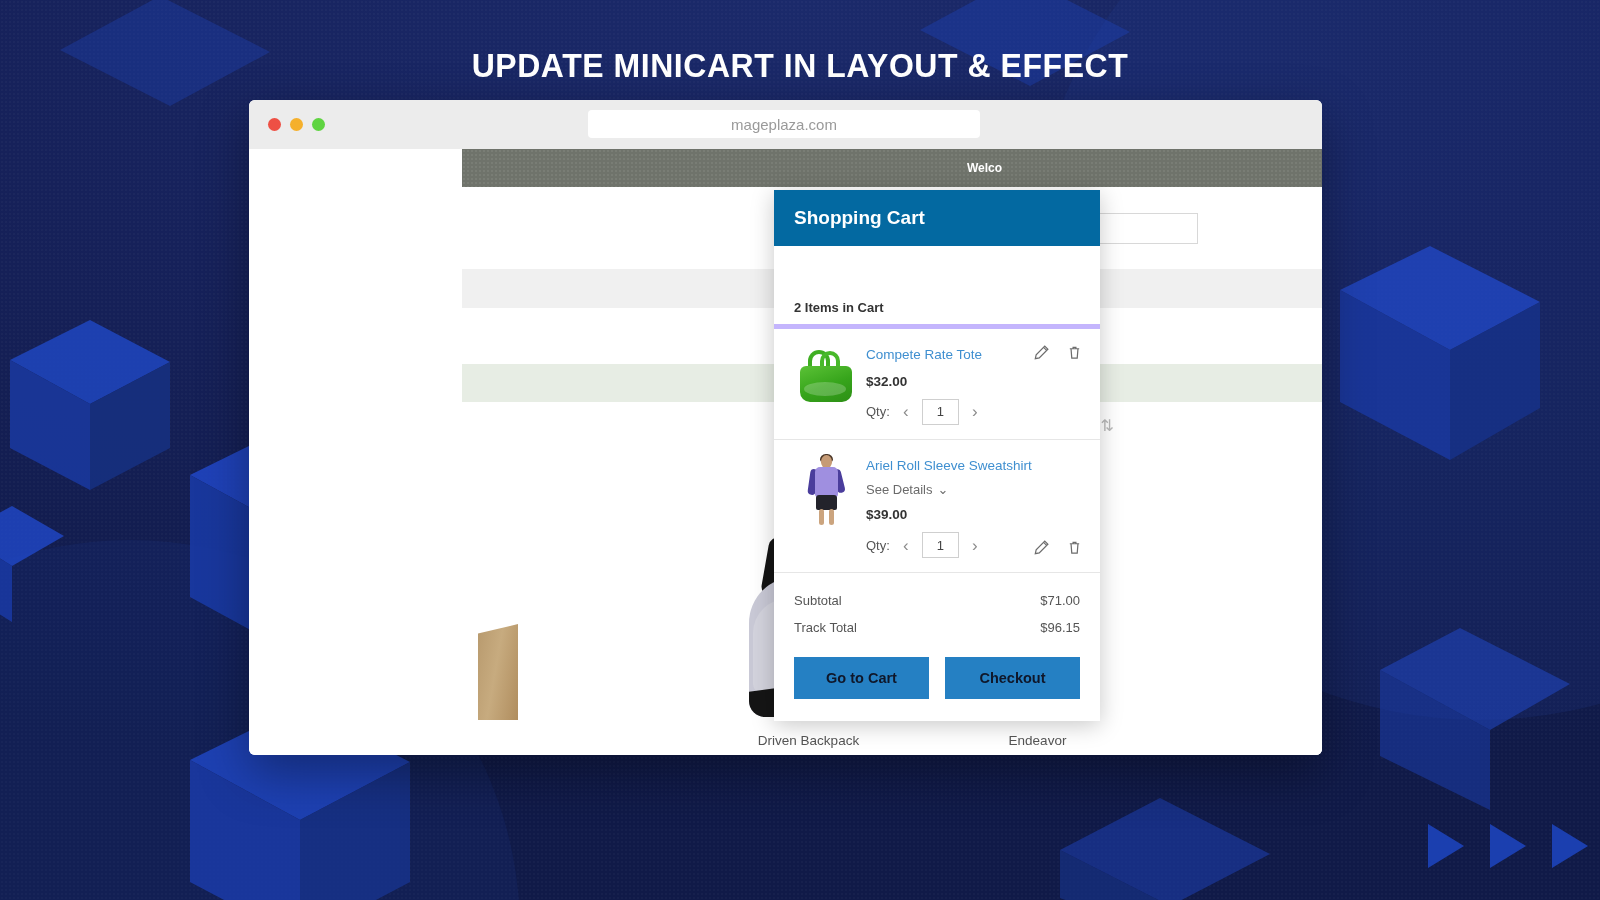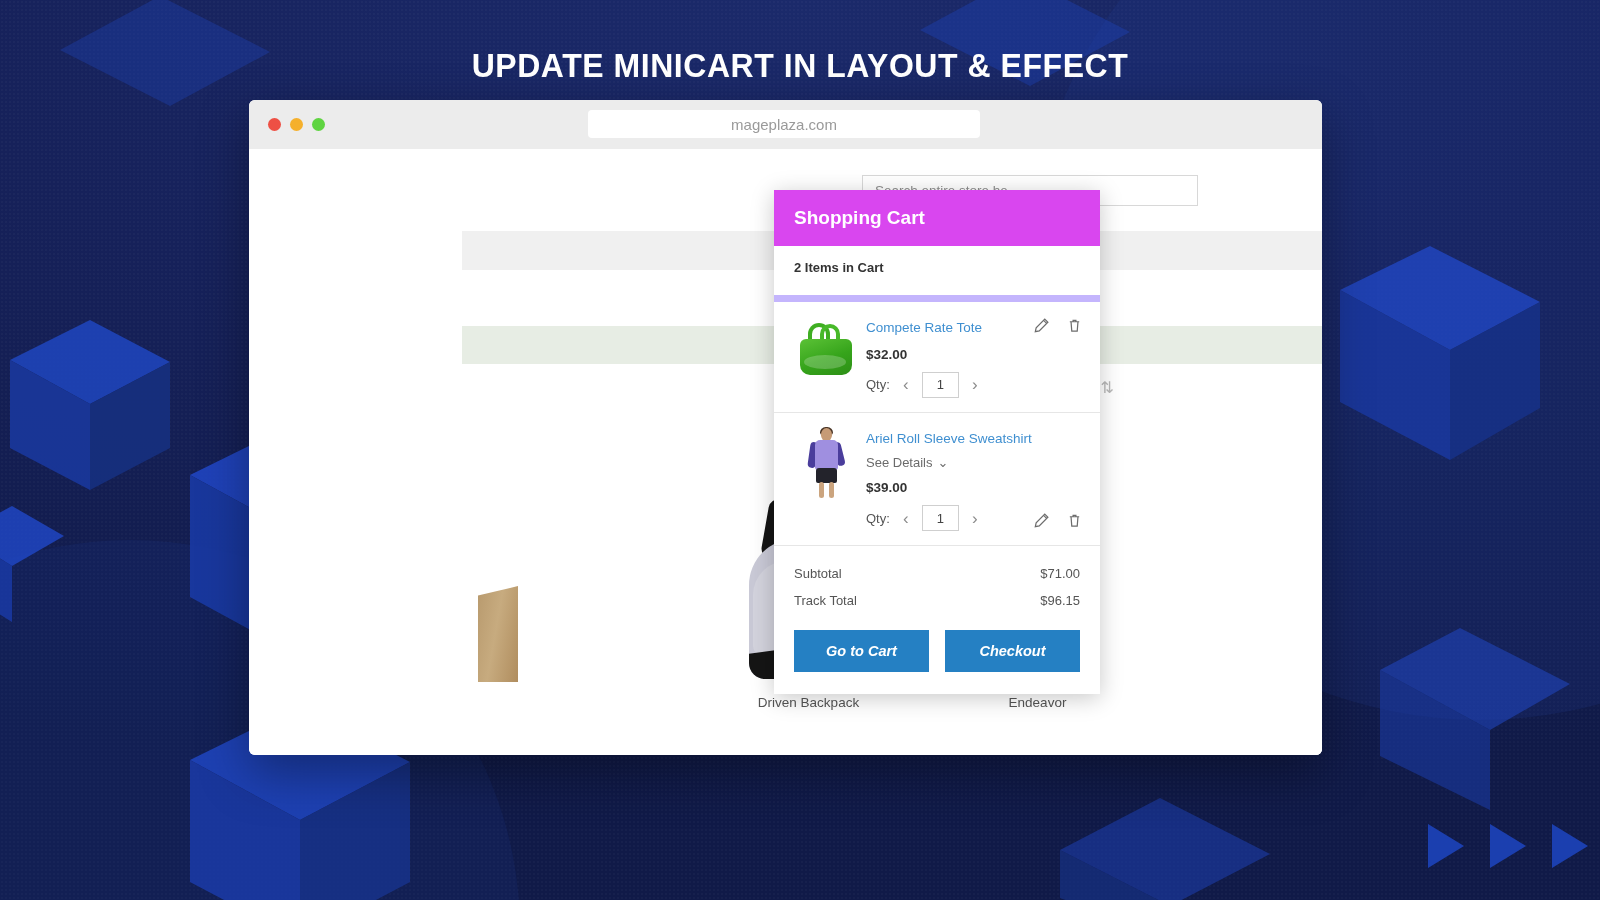--- a/index.html
+++ b/index.html
@@ -228,32 +228,33 @@
   
   .minicart {
     position: absolute;
     left: 525px; top: 41px;
     width: 326px;
     background: #ffffff;
     box-shadow: 0 4px 22px rgba(0,0,0,.22);
     z-index: 20;
   }
   .mc-head {
-    background: #d946ef;
+    background: #0369a1;
     color: #fff;
     padding: 17px 20px;
     font-size: 19px;
     font-weight: 700;
   }
   .mc-count {
-    padding: 14px 20px 20px;
+    padding: 14px 20px 9px;
     font-size: 13px;
     font-weight: 700;
     color: #333;
-    border-bottom: 7px solid #c4b5fd;
+    border-bottom: 5px solid #c4b5fd;
+    margin-top: 40px;
   }
   .mc-items { }
   .mc-item {
     display: flex;
     padding: 15px 20px 14px;
     border-bottom: 1px solid #e6e6e6;
     position: relative;
   }
   .mc-thumb {
     width: 62px; height: 68px;
@@ -376,26 +377,25 @@
   .trow .tval { color: #555; white-space: nowrap; }
 
   .mc-buttons {
     display: flex; gap: 16px;
     padding: 0 20px 22px;
   }
   .mcbtn {
     flex: 1;
     height: 42px;
     background: #2580c3;
-    color: #ffffff;
+    color: #0f172a;
     font-size: 14.5px; font-weight: 700;
     display: flex; align-items: center; justify-content: center;
     border: none;
     font-family: "Liberation Sans", sans-serif;
-    font-style: italic;
   }
 
   
   .clipwrap { position: absolute; inset: 0; overflow: hidden; }
 </style>
 </head>
 <body>
 
 <div class="bg">
   <div class="bg-dots"></div>
@@ -486,20 +486,23 @@
     <div class="urlbar">
       <span>mageplaza.com</span>
     </div>
   </div>
 
   <div class="viewport">
     <div class="clipwrap">
 
       <div class="store">
 
+        <div class="topbar">
+          <span>Welco</span>
+        </div>
 
         <div class="searchrow">
           <div class="searchbox">
             <span>Search entire store he</span>
           </div>
         </div>
 
         <div class="greybar"></div>
         <div class="greenbar"></div>
 

